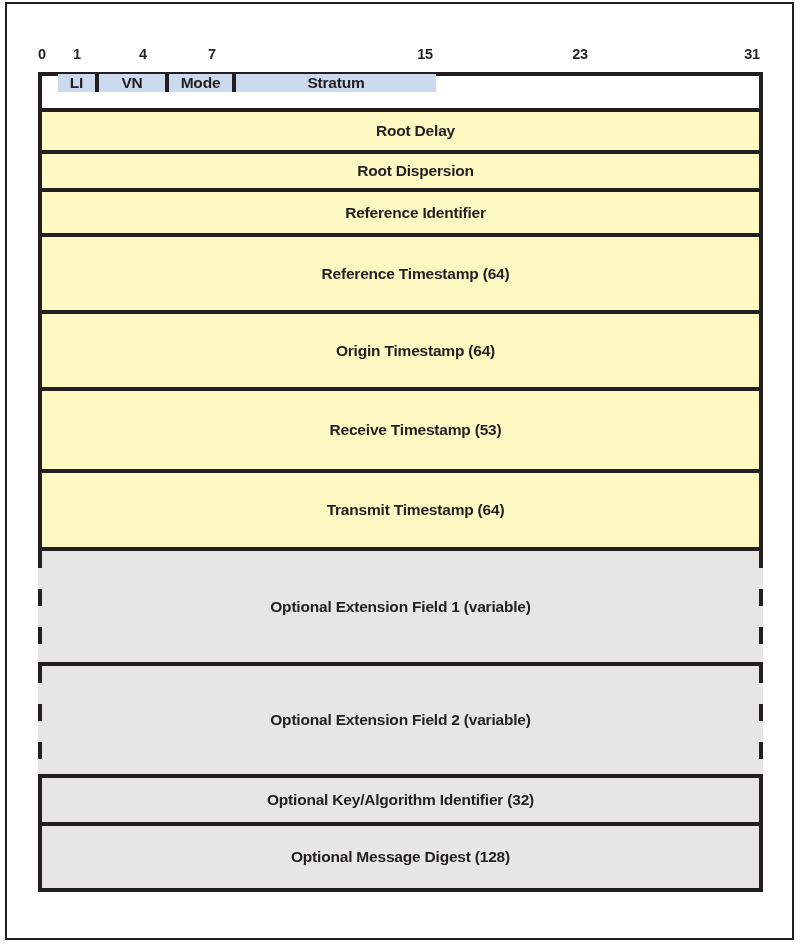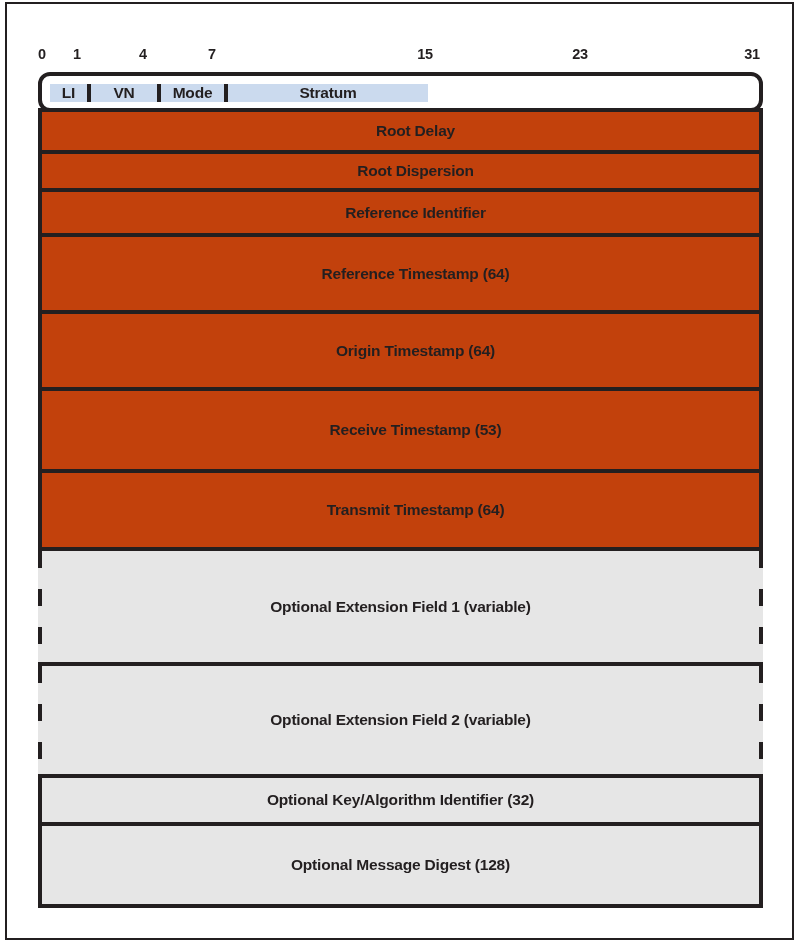--- a/index.html
+++ b/index.html
@@ -22,43 +22,43 @@
   .b4{left:418px}.b5{left:573px}.b6{left:745px}
   
   .packet{position:absolute;left:31px;top:68px;width:725px;}
   .row{
     box-sizing:border-box;width:725px;
     border:4px solid #231f20;
     display:flex;align-items:center;justify-content:center;
     font-weight:bold;font-size:15.5px;letter-spacing:-0.2px;text-align:center;
   }
   .row + .row{margin-top:-4px;}
-  .blue{background:#c2410c;padding-left:30px;}
+  .blue{background:#fef9c3;padding-left:30px;}
   .gray{background:#e6e6e6;text-align:right;}
   
-  .hdr{padding:8px;justify-content:flex-start;align-items:flex-start;border-radius:12px;}
+  .hdr{padding:16px;justify-content:flex-start;align-items:flex-end;}
   .cell{
     box-sizing:border-box;border-right:4px solid #231f20;background:#cbdaee;
     display:flex;align-items:center;justify-content:center;
   }
   .cell:last-child{border-right:none;}
   .c-li{width:41px}.c-vn{width:70px}.c-mode{width:67px}
   .c-stratum{width:200px}.c-poll{width:181px}.c-precision{width:166px}
   
   .h-hdr{height:40px}
   .h-delay{height:46px}
   .h-disp{height:42px}
   .h-refid{height:49px}
   .h-ts{height:81px}
   .h-rects{height:86px}
   .h-txts{height:82px}
   .h-ext1{height:119px}
   .h-ext2{height:116px}
   .h-key{height:52px}
-  .h-digest{height:86px}
+  .h-digest{height:70px}
   
   .opt{border-left:none;border-right:none;position:relative;}
   .opt::before,.opt::after{
     content:"";position:absolute;top:0;bottom:0;width:4px;
     background:repeating-linear-gradient(to bottom,#231f20 0 17px,transparent 17px 38px);
   }
   .opt::before{left:0}
   .opt::after{right:0}
 </style>
 </head>

